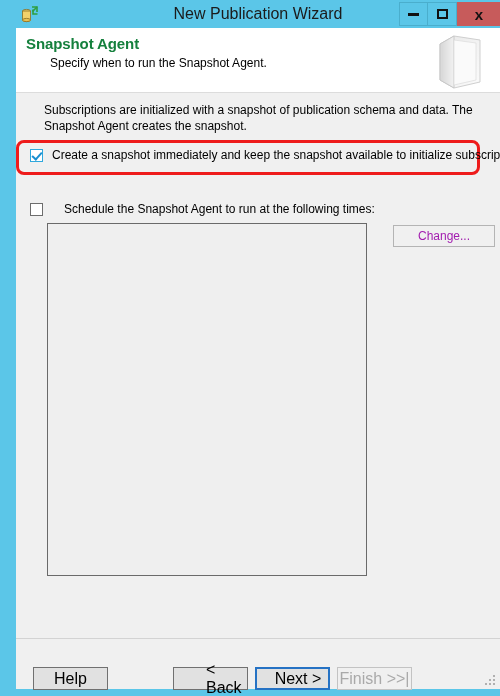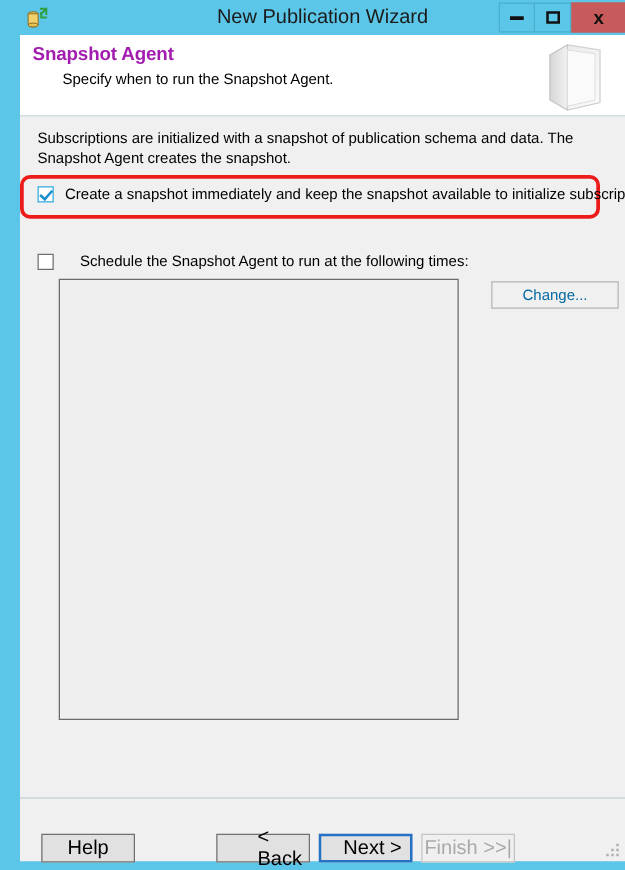--- a/index.html
+++ b/index.html
@@ -96,21 +96,21 @@
     width: 484px;
     height: 64px;
     background: #ffffff;
     border-bottom: 1px solid #dcdcdc;
   }
   .header-title {
     position: absolute;
     left: 10px; top: 7px;
     font-size: 15px;
     font-weight: bold;
-    color: #a21caf;
+    color: #15803d;
     letter-spacing: -0.1px;
   }
   .header-sub {
     position: absolute;
     left: 34px; top: 28px;
     font-size: 12px;
     color: #000000;
   }
   .header-art {
     position: absolute;
@@ -122,21 +122,21 @@
   .content {
     position: absolute;
     left: 8px; top: 93px;
     width: 484px;
     height: 545px;
     background: #f0f0f0;
   }
 
   .intro-text {
     position: absolute;
-    left: 14px; top: 9px;
+    left: 28px; top: 9px;
     width: 455px;
     font-size: 12px;
     color: #000;
     line-height: 16px;
   }
 
   
   .annotation-ring {
     position: absolute;
     left: 0px; top: 47px;
@@ -196,21 +196,21 @@
   }
 
   .change-btn {
     position: absolute;
     left: 377px; top: 132px;
     width: 102px;
     height: 22px;
     background: #f0f0f0;
     border: 1px solid #b4b4b4;
     box-sizing: border-box;
-    color: #0369a1;
+    color: #a21caf;
     font-size: 12px;
     font-family: "Liberation Sans", sans-serif;
     display: flex;
     align-items: center;
     justify-content: center;
   }
 
   .note-text {
     position: absolute;
     left: 14px; top: 494px;

